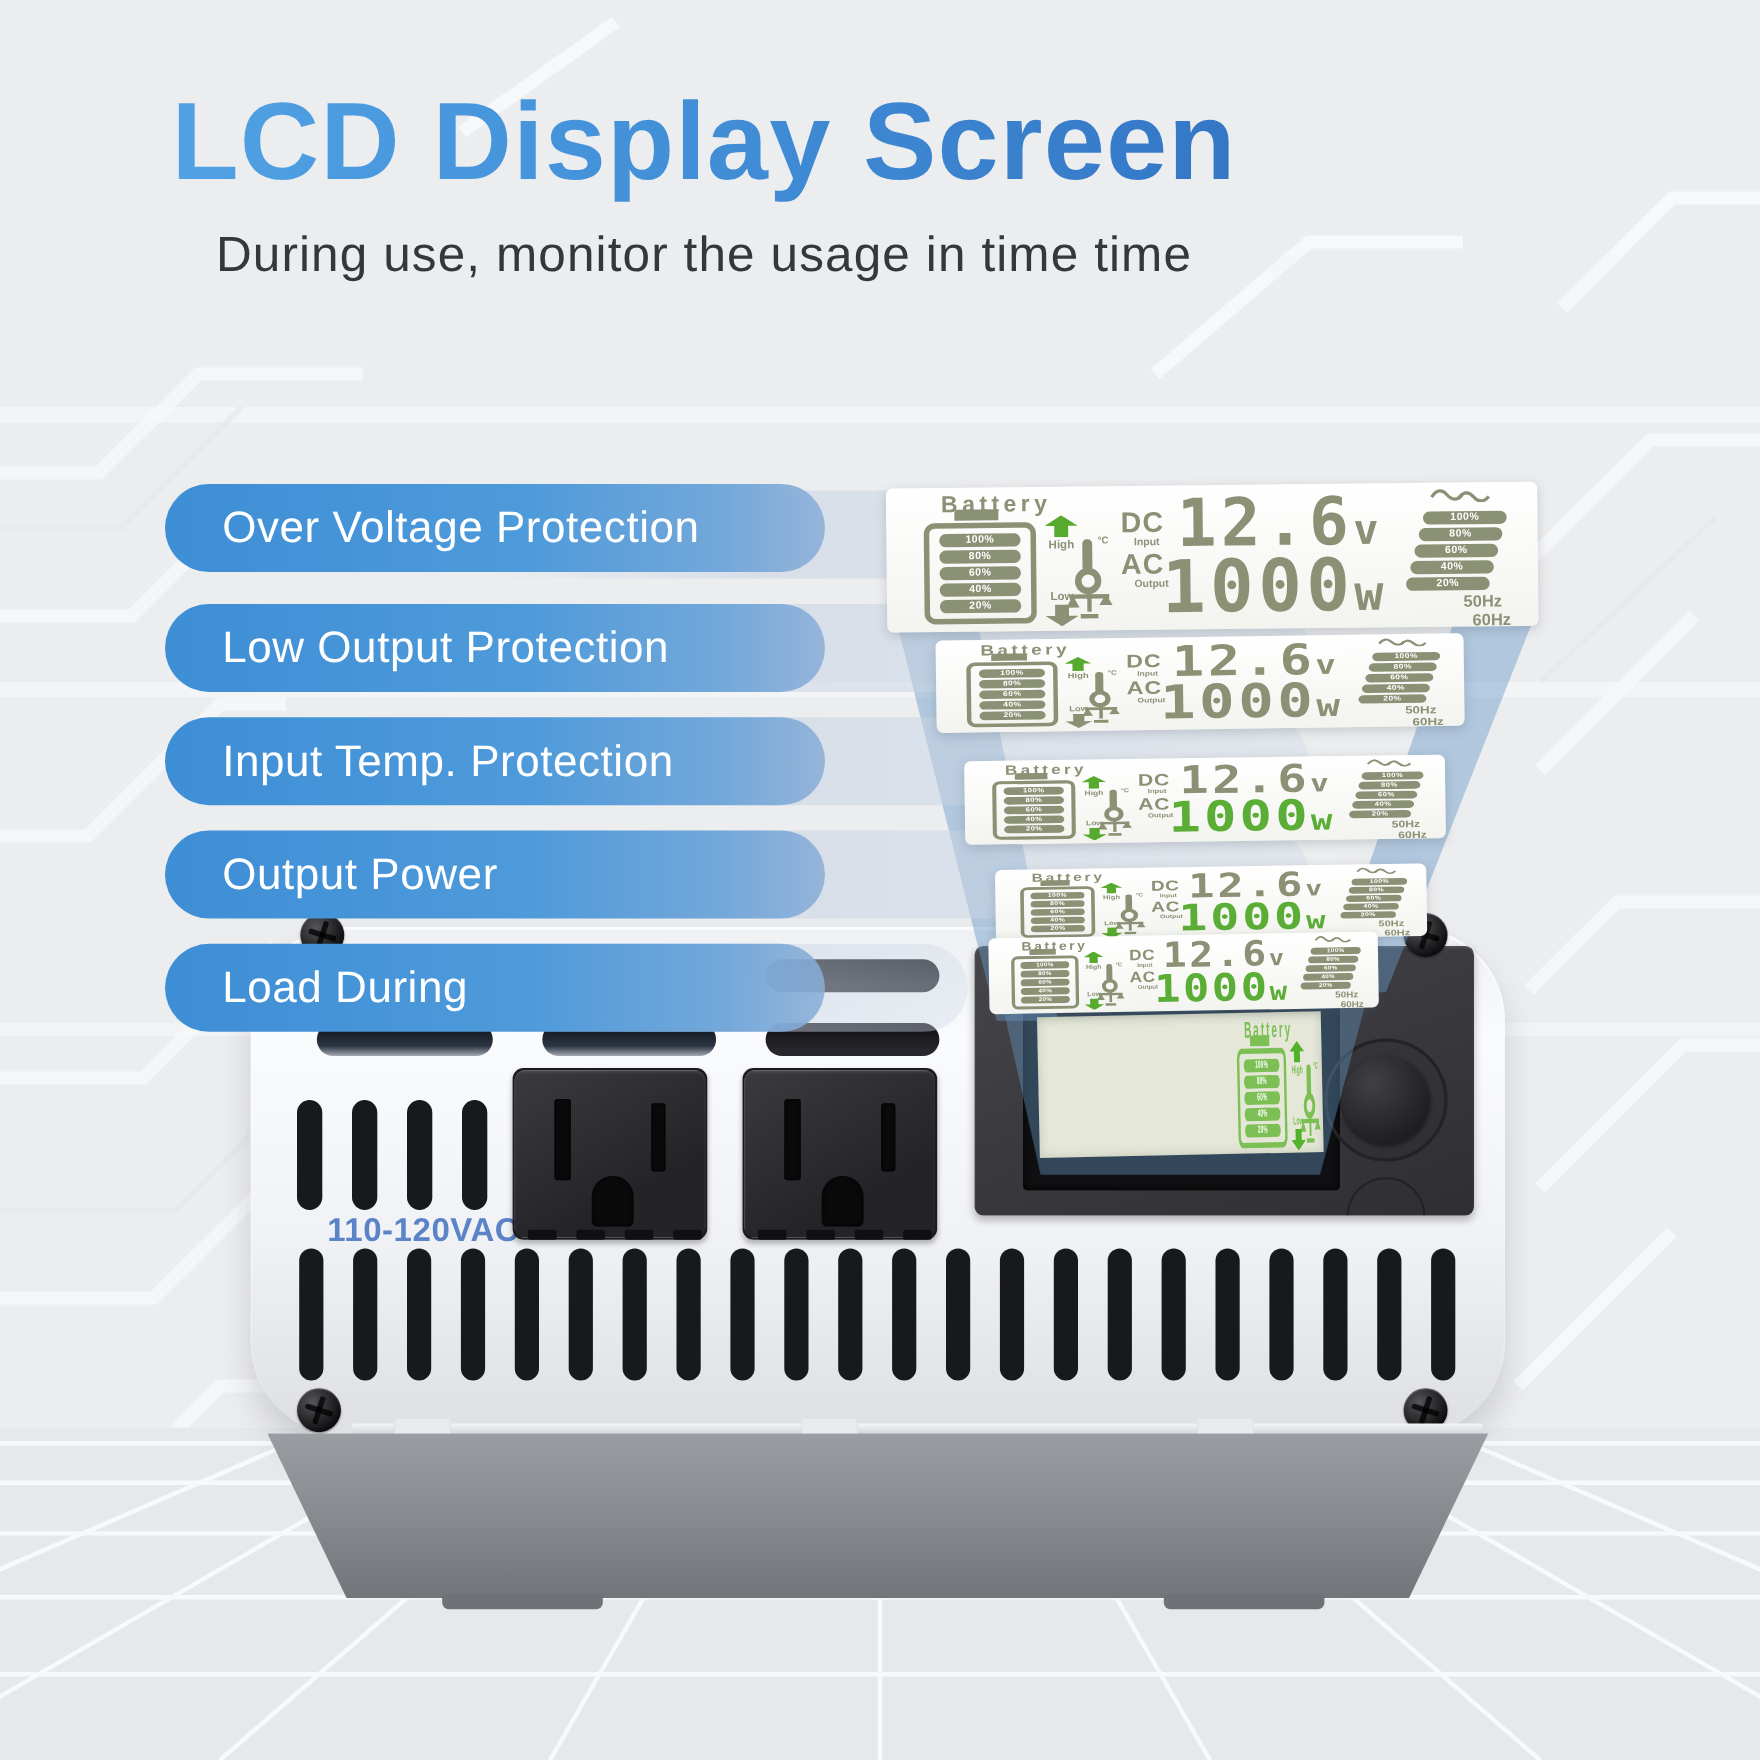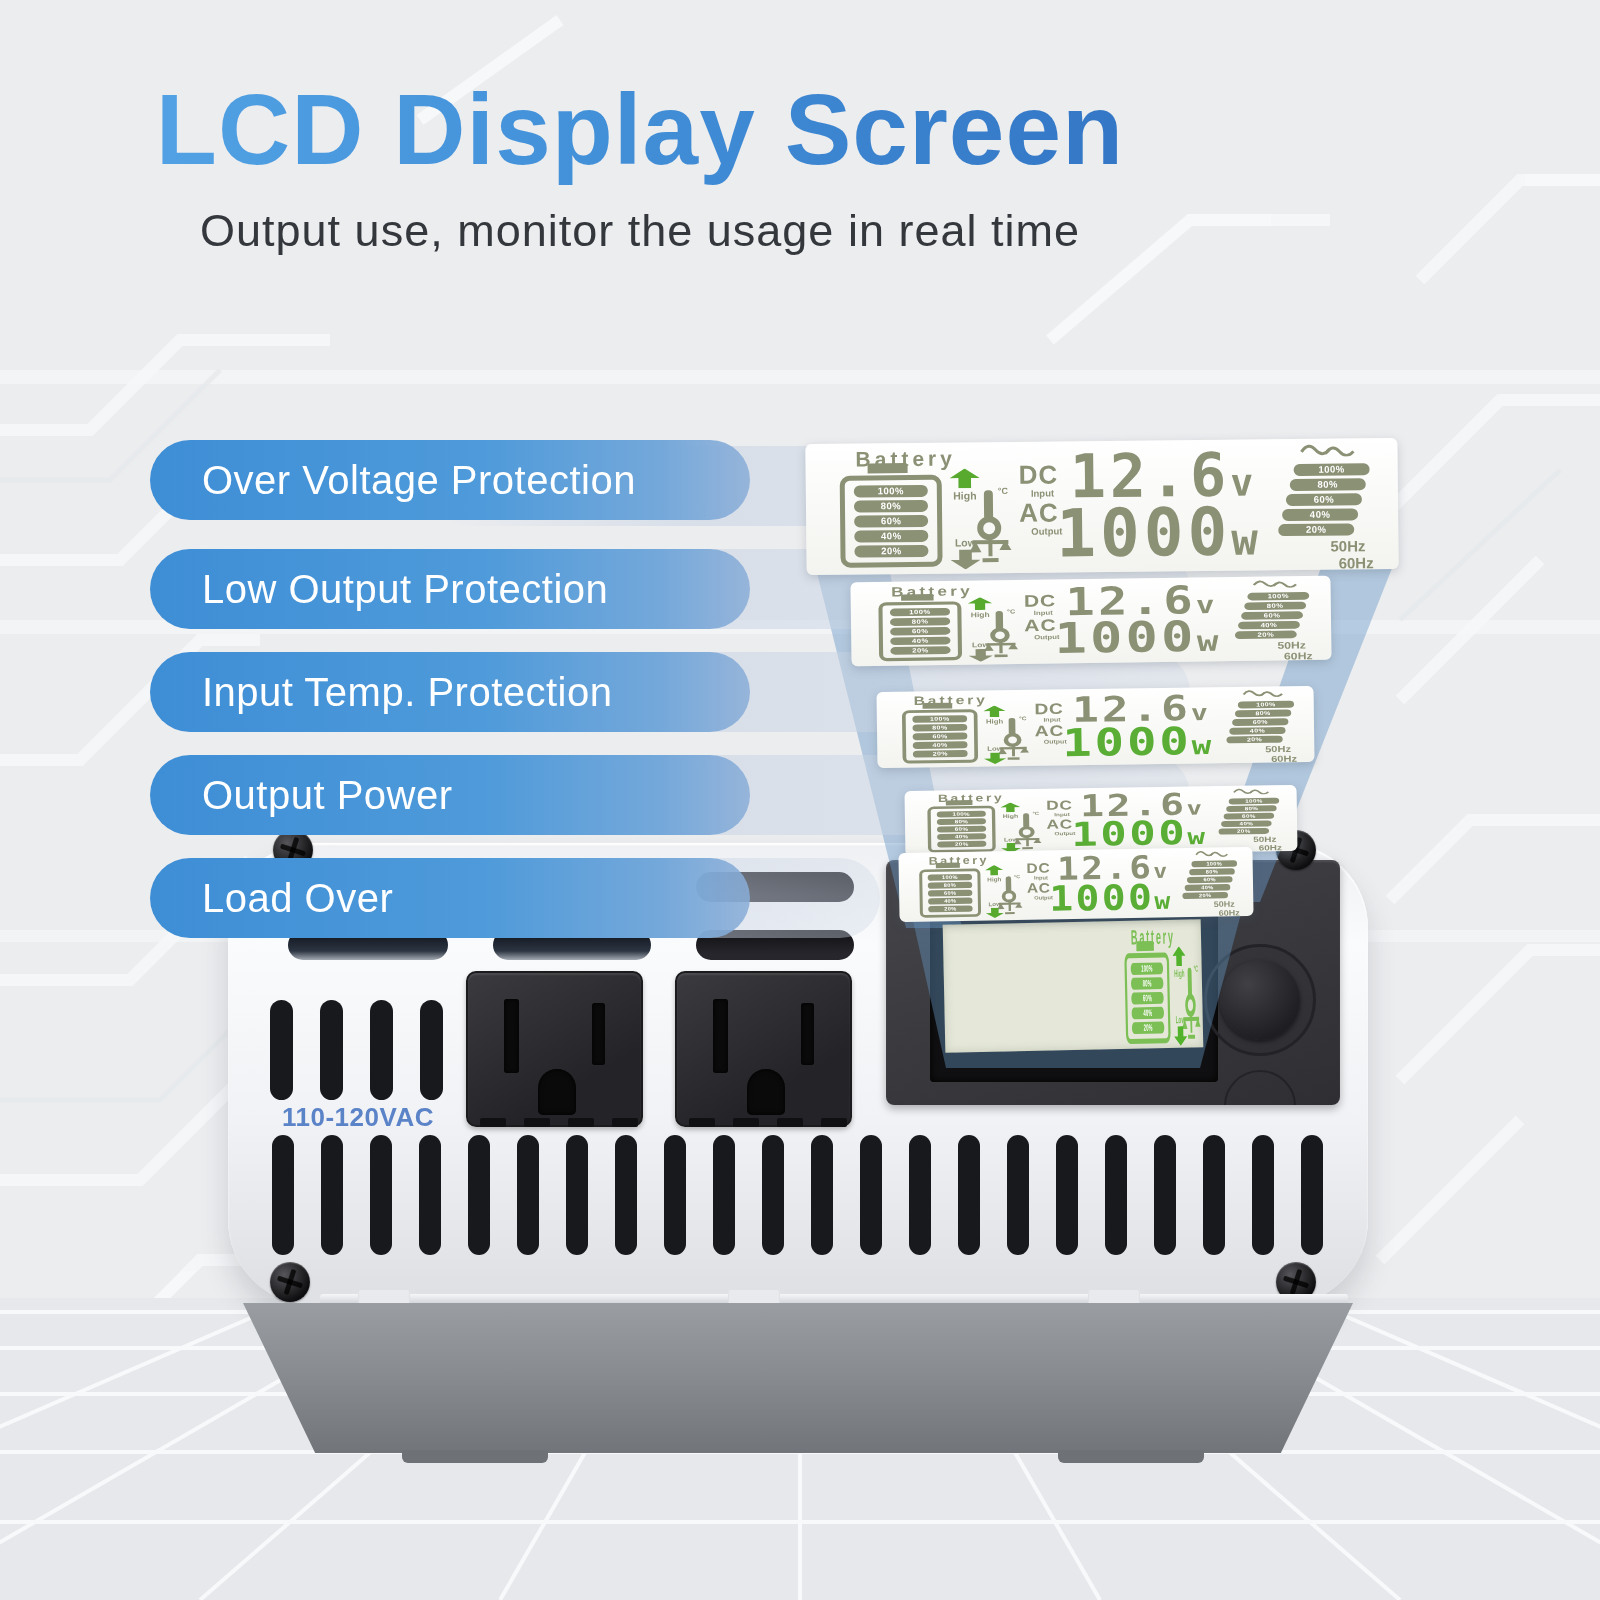--- a/index.html
+++ b/index.html
@@ -29,22 +29,22 @@
 
   
   .panel{position:absolute;left:228px;top:843px;width:1140px;height:462px;border-radius:85px;
          background:linear-gradient(180deg,#eef0f3 0%,#fafbfc 22%,#f1f2f5 60%,#dfe1e5 95%);
          box-shadow:0 18px 28px rgba(60,65,75,.18), inset 0 2px 2px #ffffff;}
   .hvent{position:absolute;height:30px;border-radius:15px;
          background:linear-gradient(180deg,#10151d 10%,#2c3542 70%,#44506078);}
   .hvent.dark{background:linear-gradient(180deg,#121216 10%,#26262c 80%);}
   .vslots{position:absolute;display:flex;}
   .vslot{flex:none;background:#17191d;border-radius:12px;}
-  .rating{position:absolute;left:282px;top:1102px;width:190px;text-align:left;
-          font-size:26px;font-weight:bold;color:#5b83c8;letter-spacing:.5px;}
+  .rating{position:absolute;left:282px;top:1102px;width:190px;text-align:right;
+          font-size:30px;font-weight:bold;color:#5b83c8;letter-spacing:.5px;}
   .outlet{position:absolute;top:971px;width:177px;height:156px;border-radius:10px;
           background:linear-gradient(150deg,#3b3b3f,#242428 70%);
           border:2px solid #1b1b1e;box-shadow:inset 0 2px 2px rgba(255,255,255,.10),0 3px 5px rgba(0,0,0,.25);}
   .o-slot{position:absolute;background:#0a0a0b;border-radius:3px;box-shadow:inset 0 0 4px #000;}
   .o-gnd{position:absolute;left:70px;top:96px;width:38px;height:46px;background:#0a0a0b;
          border-radius:19px 19px 5px 5px;box-shadow:inset 0 0 5px #000;}
   .o-notch{position:absolute;bottom:-2px;width:26px;height:9px;background:#101013;border-radius:2px;}
   .housing{position:absolute;left:886px;top:860px;width:454px;height:245px;border-radius:8px;
            background:linear-gradient(160deg,#46464b 0%,#3a3a3f 45%,#2e2e33 100%);
            box-shadow:0 4px 8px rgba(0,0,0,.28), inset 0 2px 2px rgba(255,255,255,.10);overflow:hidden;}
@@ -330,21 +330,21 @@
 
   <div class="pill-echo" style="top:446px;"></div>
   <div class="pill-echo" style="top:549px;"></div>
   <div class="pill-echo" style="top:652px;"></div>
   <div class="pill-echo" style="top:755px;"></div>
   <div class="pill-echo short" style="top:858px;"></div>
   <div class="pill" style="top:440px;">Over Voltage Protection</div>
   <div class="pill" style="top:549px;">Low Output Protection</div>
   <div class="pill" style="top:652px;">Input Temp. Protection</div>
   <div class="pill" style="top:755px;">Output Power</div>
-  <div class="pill" style="top:858px;">Load Over</div>
+  <div class="pill" style="top:858px;">Load During</div>
 
   <div class="screen s1">
     <div class="lcd olive">
   <div class="el l-batt-label">Battery</div>
   <div class="el l-cap"></div>
   <div class="el l-batt">
     <div class="l-bars">
       <div class="l-bar">100%</div>
       <div class="l-bar">80%</div>
       <div class="l-bar">60%</div>
@@ -680,16 +680,16 @@
       <div class="l-bar">20%</div>
     </div>
     <div class="l-f50">50Hz</div>
     <div class="l-f60">60Hz</div>
   </div>
 </div>
   </div>
 
   <div class="header">
     <div class="title">LCD Display Screen</div>
-    <div class="subtitle">Output use, monitor the usage in real time</div>
+    <div class="subtitle">During use, monitor the usage in time time</div>
   </div>
 
 </div>
 
 </body></html>

